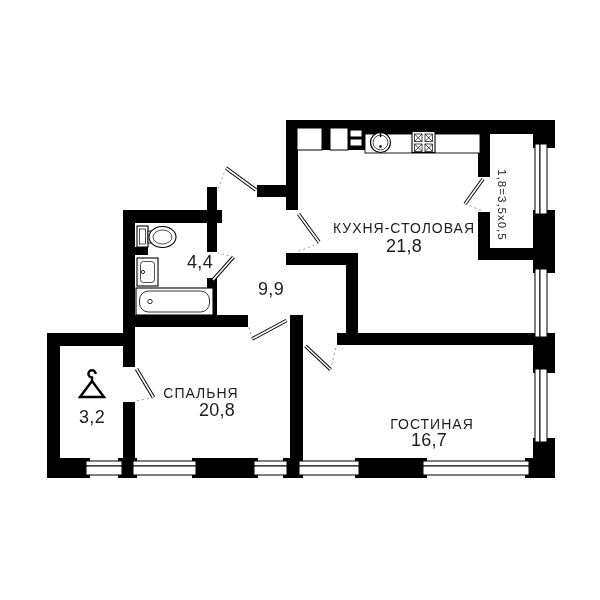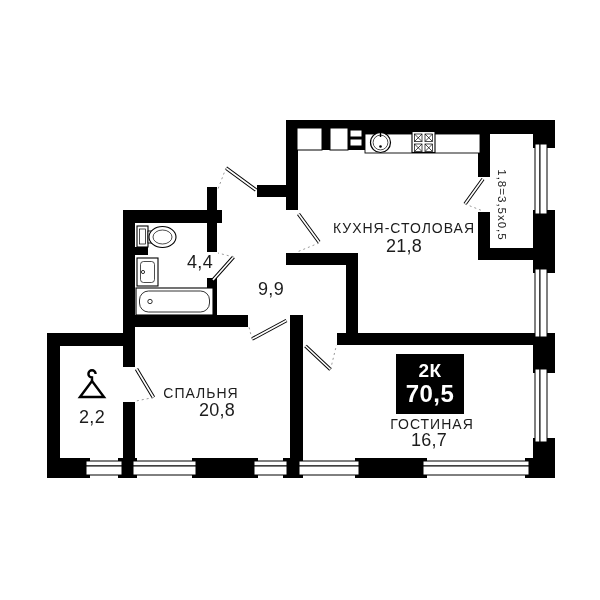--- a/index.html
+++ b/index.html
@@ -181,28 +181,24 @@
       <line x1="330.5" y1="369.5" x2="336.5" y2="345"></line>
     </g>
   </g>
 </svg>
 
 <div class="lbl room-name" style="left:404px;top:228px;">КУХНЯ-СТОЛОВАЯ</div>
 <div class="lbl room-area" style="left:404px;top:246px;">21,8</div>
 
 <div class="lbl room-area" style="left:271px;top:289px;">9,9</div>
 <div class="lbl room-area" style="left:192px;top:262px;margin-left:8px;">4,4</div>
-<div class="lbl room-area" style="left:92px;top:417px;">2,2</div>
+<div class="lbl room-area" style="left:92px;top:417px;">3,2</div>
 
 <div class="lbl room-name" style="left:201px;top:393px;">СПАЛЬНЯ</div>
 <div class="lbl room-area" style="left:217px;top:410px;">20,8</div>
 
 <div class="lbl room-name" style="left:432px;top:424px;">ГОСТИНАЯ</div>
 <div class="lbl room-area" style="left:429px;top:440px;">16,7</div>
 
 <div class="lbl balcony-dim" style="left:502px;top:205px;">1,8=3,5x0,5</div>
 
-<div class="badge">
-  <div class="t">2К</div>
-  <div class="a">70,5</div>
+
 </div>
 
-</div>
-
 </body></html>

